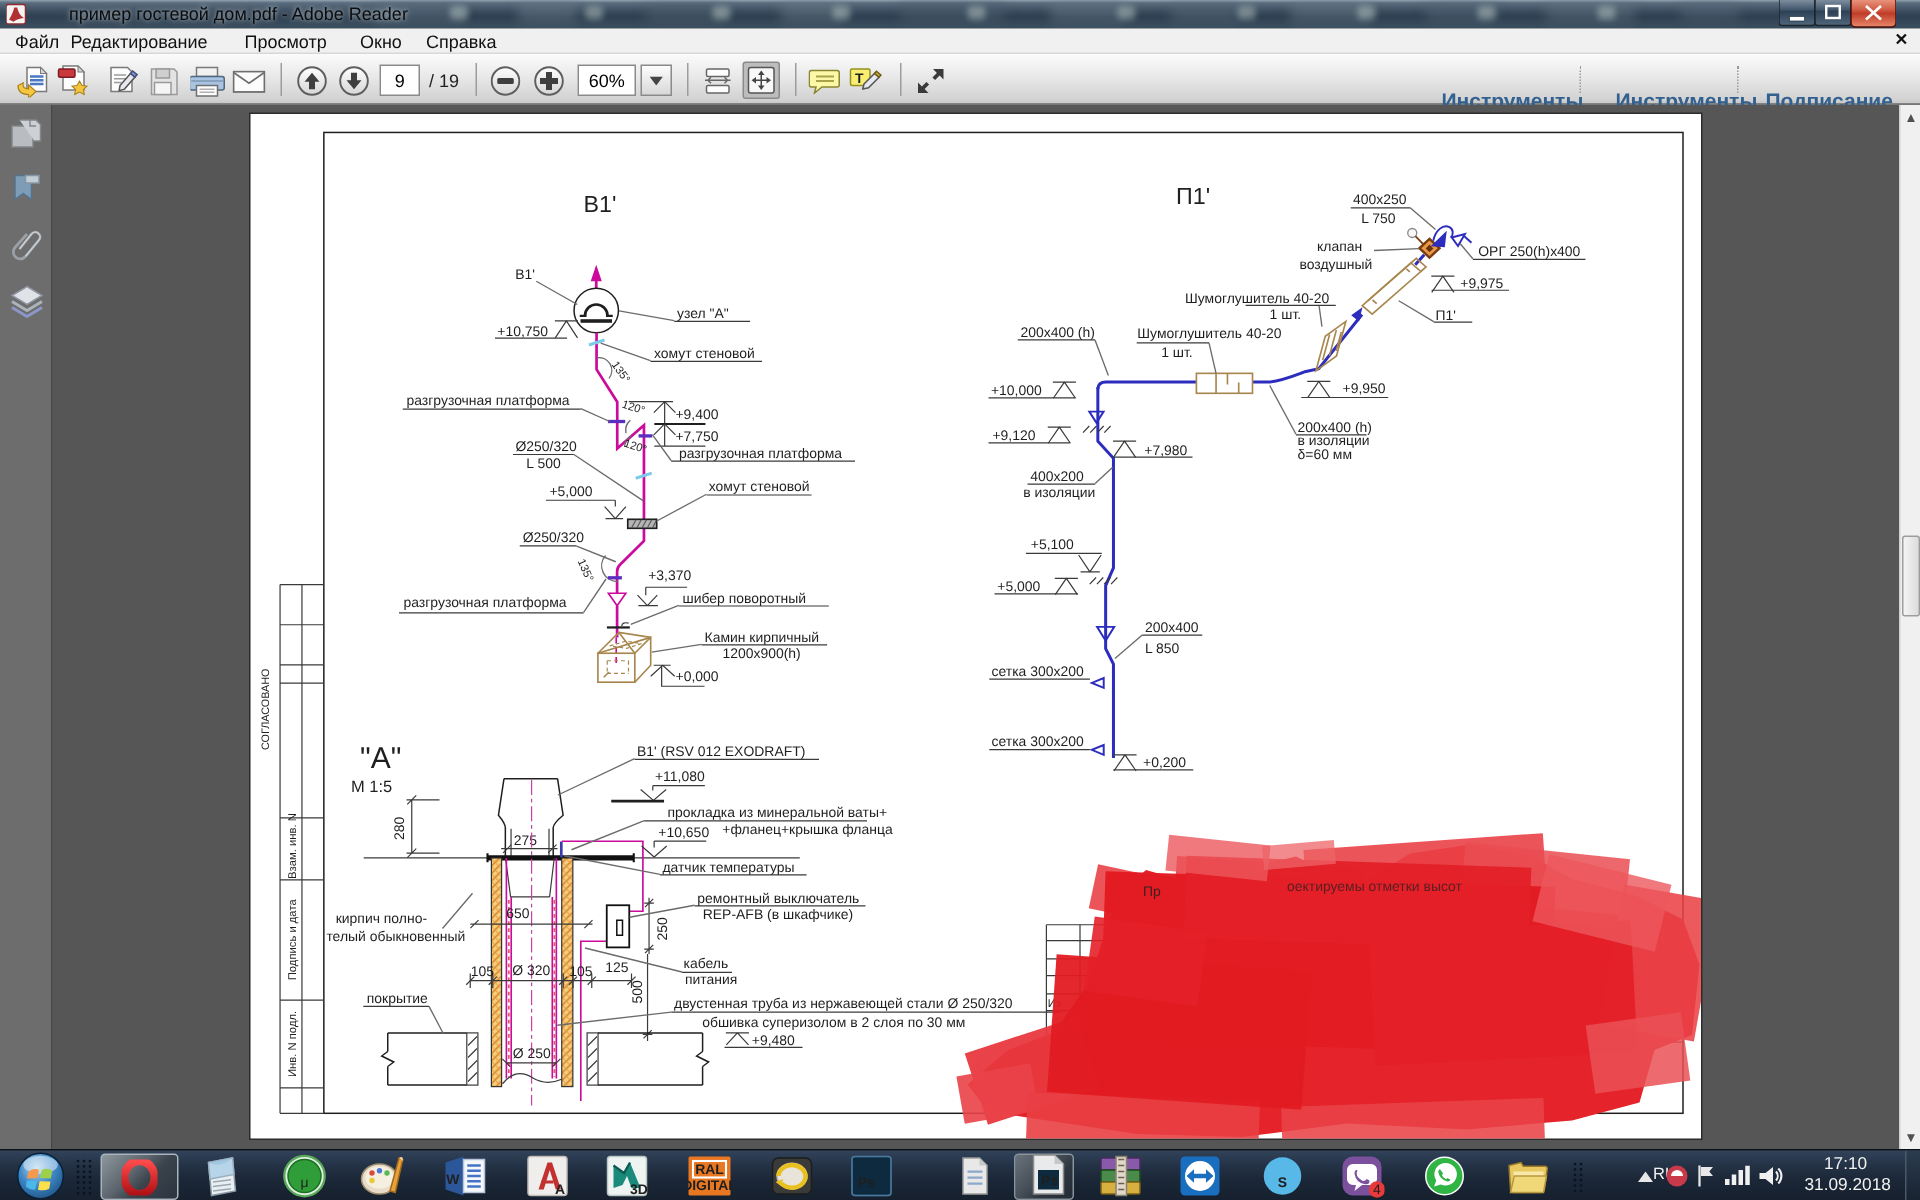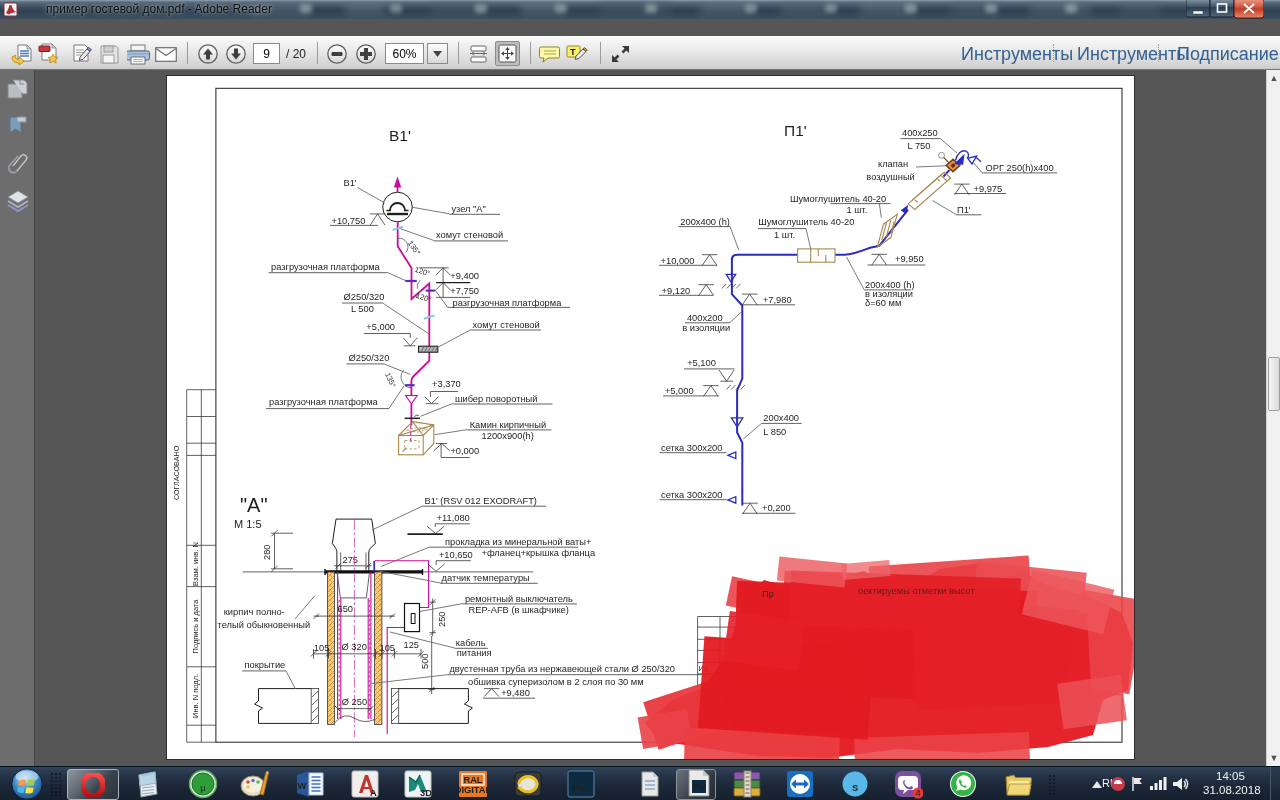--- a/index.html
+++ b/index.html
@@ -4,21 +4,21 @@
 html,body{width:1280px;height:800px;overflow:hidden;font-family:"Liberation Sans",sans-serif}
 #root{position:absolute;left:0;top:0;width:1280px;height:800px;background:#565656}
 .abs{position:absolute}
 #titlebar{left:0;top:0;width:1280px;height:19px;background:linear-gradient(#93a3b1 0%,#5a6d7e 10%,#3a4c5e 40%,#2e4051 58%,#3c4f61 100%);overflow:hidden}
 .blob{position:absolute;border-radius:3px;filter:blur(4px)}
 #titletxt{left:46px;top:2px;font-size:12px;color:#0a0d10;text-shadow:0 0 3px rgba(255,255,255,.55),0 0 6px rgba(255,255,255,.35);white-space:nowrap}
 #menubar{left:0;top:19px;width:1280px;height:17px;background:#f0f0f0;border-bottom:1px solid #d8d8d8}
 .mi{position:absolute;top:2px;font-size:12px;color:#111}
 #toolbar{left:0;top:36px;width:1280px;height:34px;background:linear-gradient(#fbfbfb,#e9e9e9 45%,#d2d2d2 92%,#c7c7c7);border-bottom:1px solid #767676}
 .tsep{position:absolute;top:6px;width:1px;height:22px;background:#9c9c9c}
-.tbtxt{position:absolute;top:8px;font-size:18px;font-weight:400;color:#33618f}
+.tbtxt{position:absolute;top:23px;font-size:14px;font-weight:700;color:#33618f}
 .tbdots{position:absolute;top:8px;width:1px;height:18px;border-left:1px dotted #9a9a9a}
 #main{left:0;top:70px;width:1280px;height:696px;background:#565656}
 #sidebar{position:absolute;left:0;top:0;width:35px;height:696px;background:#6d6d6d;border-right:1px solid #474747}
 #page{position:absolute;left:167px;top:6px;width:967px;height:683px;background:#fff;outline:1px solid #2c2c2c}
 #vscroll{position:absolute;left:1266px;top:0;width:14px;height:696px;background:#f0f0f0;border-left:1px solid #d0d0d0}
 #vthumb{position:absolute;left:1px;top:287px;width:12px;height:54px;background:linear-gradient(90deg,#f4f4f4,#dcdcdc);border:1px solid #9d9d9d;border-radius:2px}
 .sarr{position:absolute;left:2px;width:10px;height:10px;font-size:9px;color:#505050;text-align:center;line-height:10px}
 #taskbar{left:0;top:766px;width:1280px;height:34px;background:linear-gradient(#31435a,#243246 30%,#1b2737 60%,#16202e);border-top:1px solid #09111c;overflow:hidden}
 .traytxt{position:absolute;color:#f2f2f2;font-size:11px}
 </style></head><body>
@@ -67,20 +67,28 @@
           </linearGradient>
         </defs>
 <rect x="0" y="-2" width="24" height="19" rx="2" fill="url(#wb)" stroke="#1c242c"></rect>
 <rect x="24" y="-2" width="24" height="19" rx="2" fill="url(#wb)" stroke="#1c242c"></rect>
 <rect x="48" y="-2" width="30" height="20" rx="3" fill="url(#wbr)" stroke="#4d100a"></rect>
 <rect x="7" y="11" width="10" height="3" fill="#fff" stroke="#2a3a48" stroke-width=".5"></rect>
 <rect x="31.5" y="4" width="9" height="8" fill="none" stroke="#fff" stroke-width="1.6"></rect>
 <path d="M58 4 L68 13 M68 4 L58 13" stroke="#fff" stroke-width="1.8"></path>
 </svg>
     </div>
+    <div id="menubar" class="abs">
+      <div class="mi" style="left:10px">Файл</div>
+      <div class="mi" style="left:47px">Редактирование</div>
+      <div class="mi" style="left:163px">Просмотр</div>
+      <div class="mi" style="left:240px">Окно</div>
+      <div class="mi" style="left:284px">Справка</div>
+      <div class="mi" style="left:1263px;top:1px;font-weight:700;font-size:11px">✕</div>
+    </div>
     <div id="toolbar" class="abs">
       <svg class="abs" style="left:11px;top:8px" width="22" height="21" viewBox="0 0 22 21">
         <path d="M7 1 h9 l4 4 v12 h-13 z" fill="#fdfdfd" stroke="#7a7a7a"></path>
 <path d="M16 1 l4 4 h-4 z" fill="#d8d8d8" stroke="#7a7a7a" stroke-width=".7"></path>
 <g stroke="#4a79c4" stroke-width="1.6">
           <path d="M9 7 h9 M9 9.5 h9 M9 12 h9"></path>
         </g>
 <path d="M1 13 q0 6 7 6 l0 2.6 5-4.6 -5-4.4 0 2.6 q-4.5 0 -3.5-4z" fill="#f5c63f" stroke="#a8821d" stroke-width=".8"></path>
       </svg>
       <svg class="abs" style="left:38px;top:7px" width="22" height="22" viewBox="0 0 22 22">
@@ -128,21 +136,21 @@
         <circle cx="10" cy="10" r="9.2" fill="url(#cg226)" stroke="#5e5e5e" stroke-width="1.3"></circle>
 <defs>
           <linearGradient id="cg226" x1="0" y1="0" x2="0" y2="1">
             <stop offset="0" stop-color="#fefefe"></stop>
             <stop offset="1" stop-color="#d6d6d6"></stop>
           </linearGradient>
         </defs>
         <path d="M10 15.5 L5 9.5 H8 V4.5 H12 V9.5 H15 Z" fill="#3f3f3f"></path>
       </svg>
       <div class="abs" style="left:253px;top:7px;width:27px;height:21px;background:#fff;border:1px solid #8a8a8a;font-size:12px;text-align:center;line-height:20px">9</div>
-      <div class="abs" style="left:286px;top:11px;font-size:12px;color:#222">/ 20</div>
+      <div class="abs" style="left:286px;top:11px;font-size:12px;color:#222">/ 19</div>
       <div class="tsep" style="left:317px"></div>
       <svg class="abs" style="left:327px;top:8px" width="20" height="20" viewBox="0 0 20 20">
         <defs>
           <linearGradient id="mg" x1="0" y1="0" x2="0" y2="1">
             <stop offset="0" stop-color="#fefefe"></stop>
             <stop offset="1" stop-color="#d6d6d6"></stop>
           </linearGradient>
         </defs>
 <circle cx="10" cy="10" r="9.2" fill="url(#mg)" stroke="#5e5e5e" stroke-width="1.3"></circle>
 <rect x="4.5" y="8" width="11" height="4" rx="1" fill="#3f3f3f"></rect>
@@ -744,16 +752,16 @@
           <rect x="0" y="9" width="3" height="4"></rect>
           <rect x="4.5" y="6" width="3" height="7"></rect>
           <rect x="9" y="3" width="3" height="10"></rect>
           <rect x="13.5" y="0" width="3" height="13"></rect>
         </g>
       </svg>
       <svg class="abs" style="left:1172px;top:9px" width="17" height="16" viewBox="0 0 17 16">
 <path d="M1 6 h4 l5-4 v12 l-5-4 h-4z" fill="#f0f0f0"></path>
 <path d="M12 5 a4.5 4.5 0 0 1 0 6 M13.5 3 a7 7 0 0 1 0 10" stroke="#f0f0f0" stroke-width="1.4" fill="none"></path>
       </svg>
-      <div class="traytxt" style="left:1216px;top:3px;font-size:11.5px">14:05</div>
-      <div class="traytxt" style="left:1203px;top:17px;font-size:11.5px">31.08.2018</div>
+      <div class="traytxt" style="left:1216px;top:3px;font-size:11.5px">17:10</div>
+      <div class="traytxt" style="left:1203px;top:17px;font-size:11.5px">31.09.2018</div>
       <div class="abs" style="left:1270px;top:0;width:10px;height:34px;border-left:1px solid #4a5868;background:linear-gradient(#2c3c50,#18222f)"></div>
     </div>
   </div>
 </body></html>

